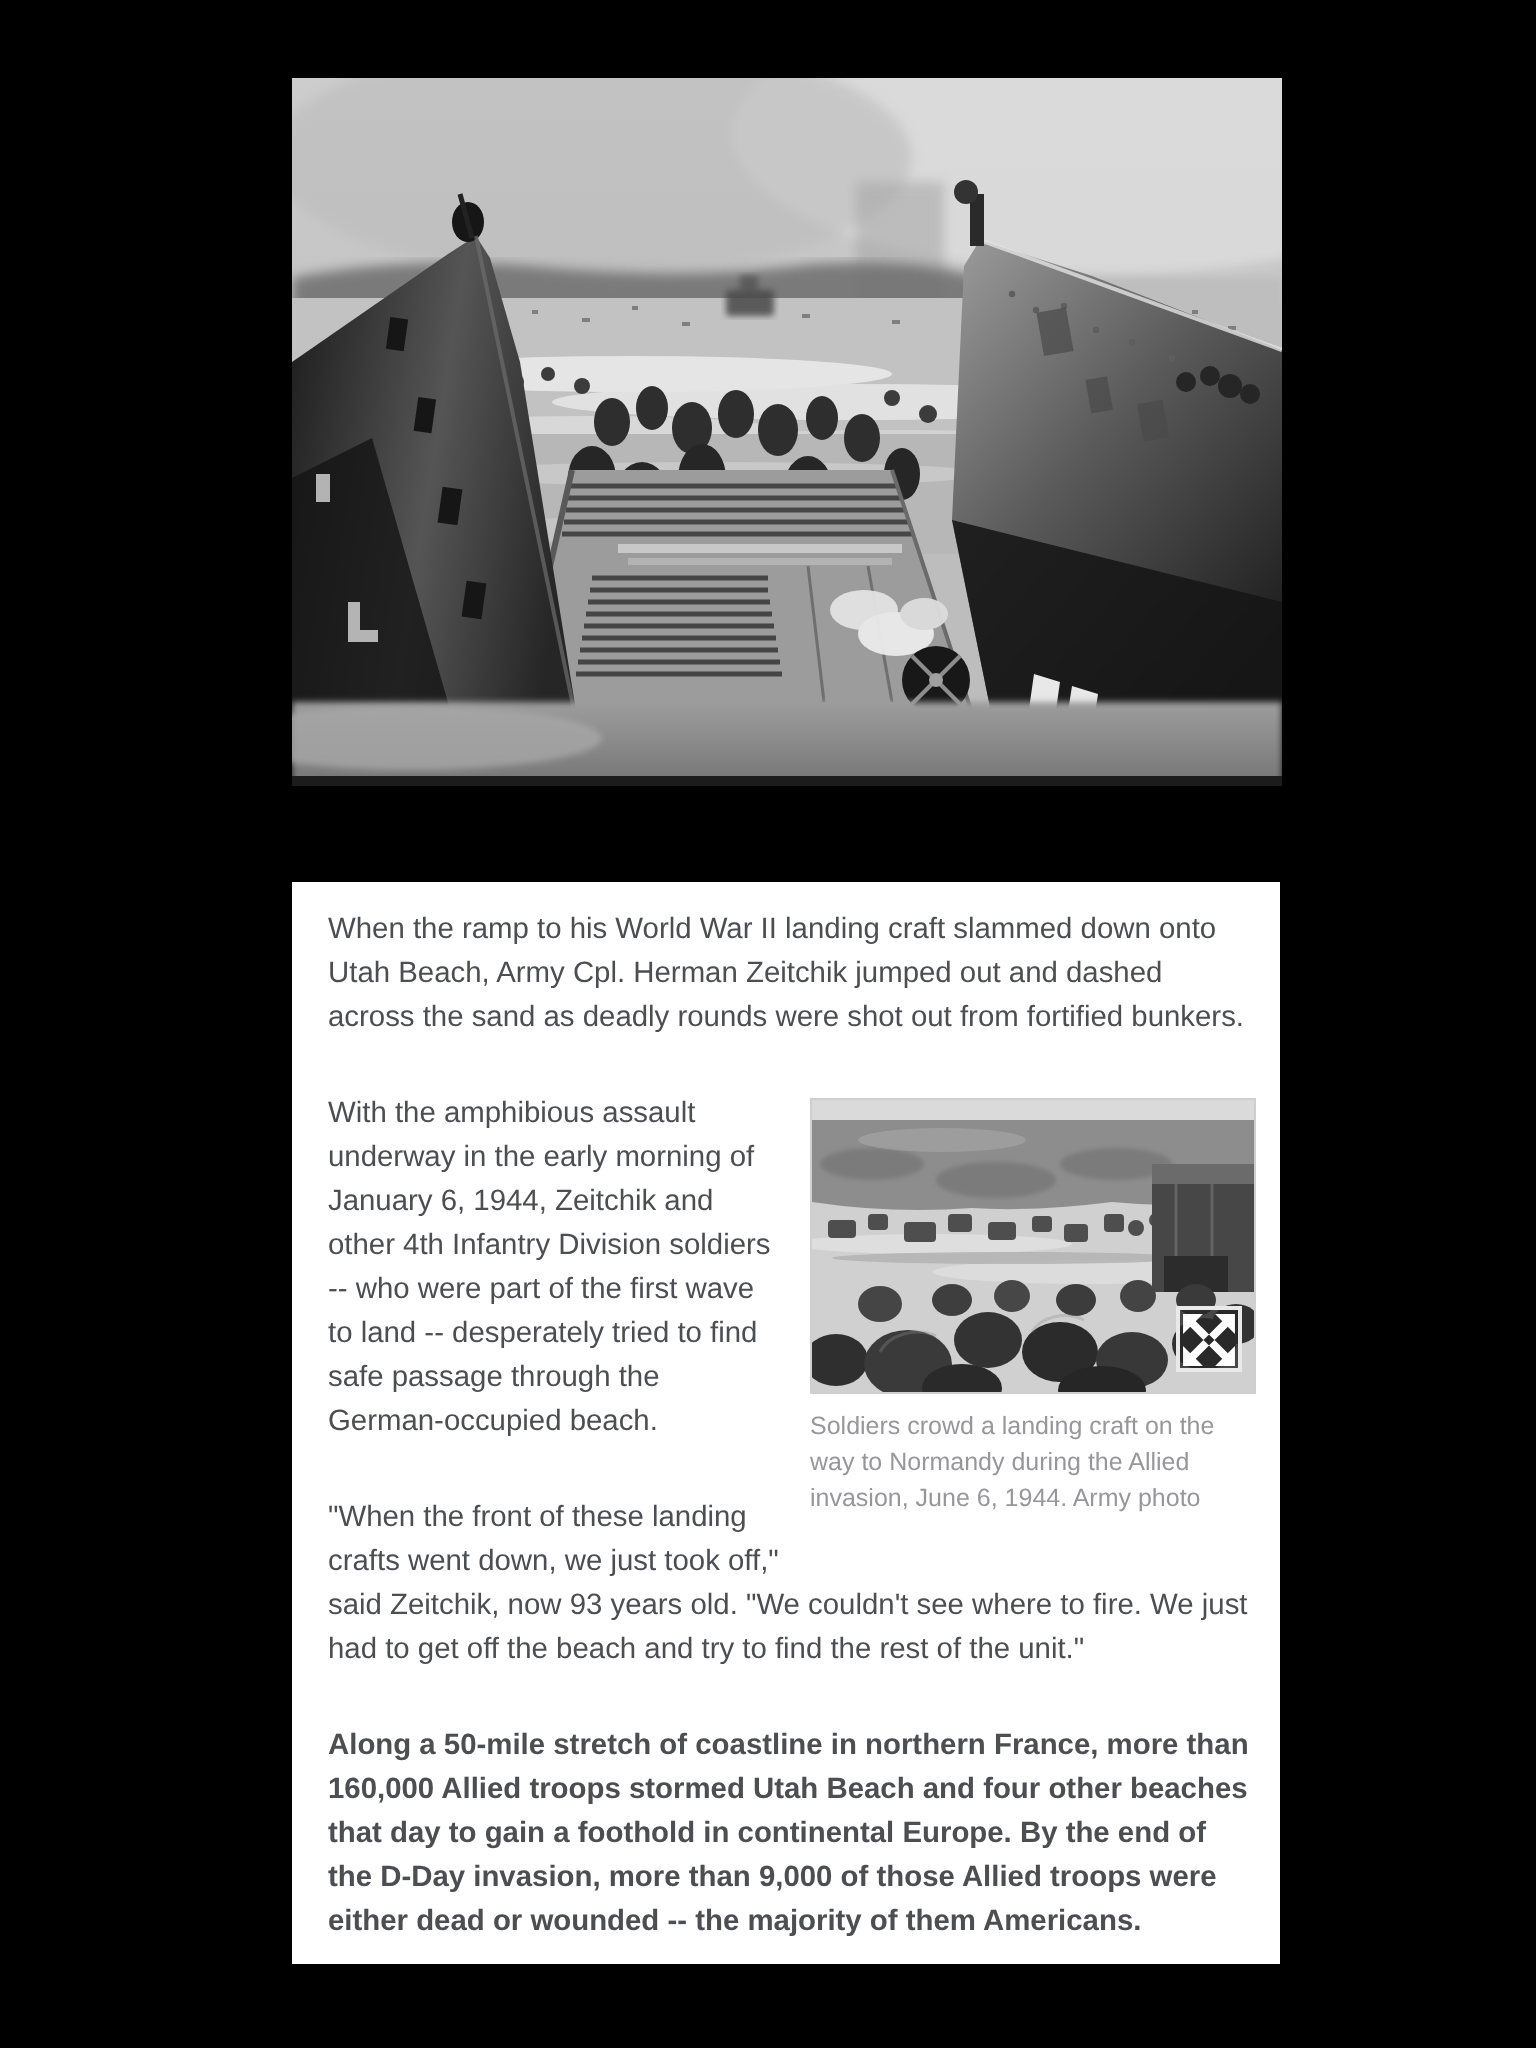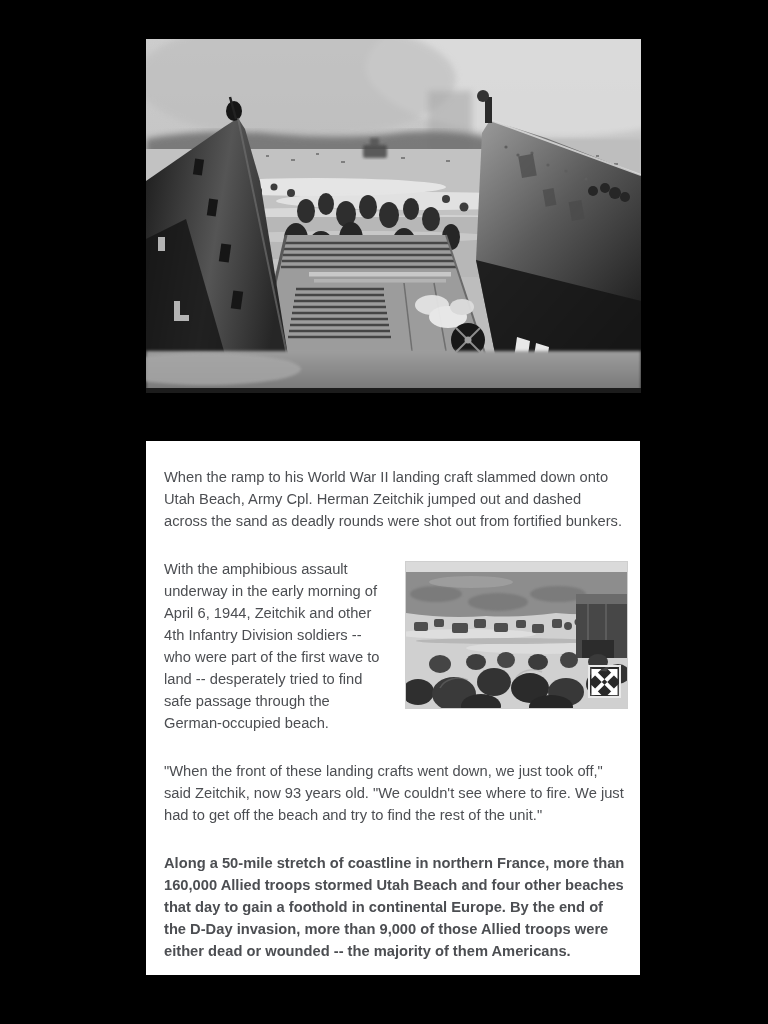--- a/index.html
+++ b/index.html
@@ -2,21 +2,21 @@
 <html><head>
 <meta charset="utf-8">
 <style>
   html,body{margin:0;padding:0;background:#000;}
   .page{position:relative;width:768px;height:1024px;background:#000;overflow:hidden;
         font-family:"Liberation Sans",sans-serif;}
   .hero{position:absolute;left:146px;top:39px;width:495px;height:354px;overflow:hidden;background:#bdbdbd;}
   .hero svg{display:block;width:495px;height:354px;}
   .card{position:absolute;left:146px;top:441px;width:494px;min-height:534px;background:#fff;
         box-sizing:border-box;padding:9px 12px 10px 18px;}
-  .para{font-size:14.7px;line-height:22px;color:#4c4e52;margin:16px 0 26px 0;}
+  .para{font-size:14.7px;line-height:22px;color:#4c4e52;margin:4px 0 26px 0;}
   .para:last-child{margin-bottom:0;font-weight:bold;}
   .inline-figure{float:right;width:223px;margin:3px 0 30px 14px;}
   .inline-photo{position:relative;width:221px;height:146px;border:1px solid #cfcfcf;background:#d0d0d0;}
   .inline-photo svg{display:block;width:221px;height:146px;}
   .expand-btn{position:absolute;right:6px;bottom:10px;width:29px;height:29px;
         background:rgba(40,40,40,0.82);border:2px solid #e9e9e9;display:flex;
         align-items:center;justify-content:center;cursor:pointer;}
   .figcap{font-size:12.5px;line-height:18px;color:#97979b;margin-top:7px;}
 </style>
 </head>
@@ -299,20 +299,21 @@
             </g>
             <g fill="#ffffff">
               <polygon points="1,1 7.5,1 1,7.5"></polygon>
                 <polygon points="18,1 11.5,1 18,7.5"></polygon>
               <polygon points="1,18 1,11.5 7.5,18"></polygon>
                 <polygon points="18,18 18,11.5 11.5,18"></polygon>
             </g>
           </svg>
         </div>
       </div>
+      <div class="figcap">Soldiers crowd a landing craft on the way to Normandy during the Allied invasion, June 6, 1944. Army photo</div>
     </div>
 
-    <div class="para">With the amphibious assault underway in the early morning of April 6, 1944, Zeitchik and other 4th Infantry Division soldiers -- who were part of the first wave to land -- desperately tried to find safe passage through the German-occupied beach.</div>
+    <div class="para">With the amphibious assault underway in the early morning of January 6, 1944, Zeitchik and other 4th Infantry Division soldiers -- who were part of the first wave to land -- desperately tried to find safe passage through the German-occupied beach.</div>
     <div class="para">"When the front of these landing crafts went down, we just took off," said Zeitchik, now 93 years old. "We couldn't see where to fire. We just had to get off the beach and try to find the rest of the unit."</div>
     <div class="para">Along a 50-mile stretch of coastline in northern France, more than 160,000 Allied troops stormed Utah Beach and four other beaches that day to gain a foothold in continental Europe. By the end of the D-Day invasion, more than 9,000 of those Allied troops were either dead or wounded -- the majority of them Americans.</div>
 
   </div>
 </div>
 
 </body></html>

